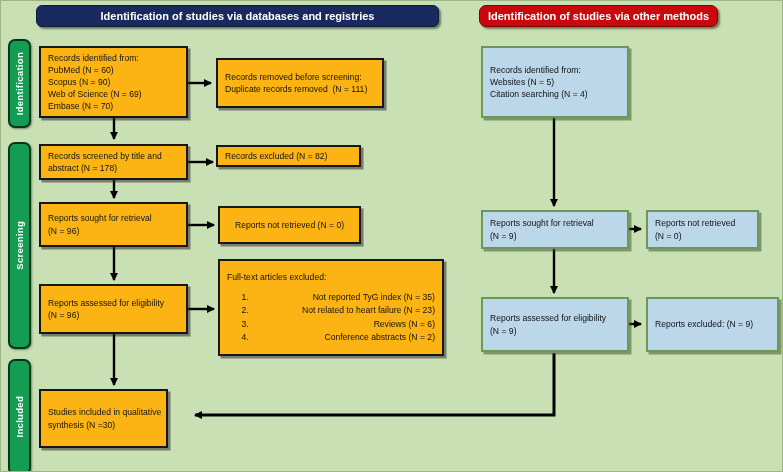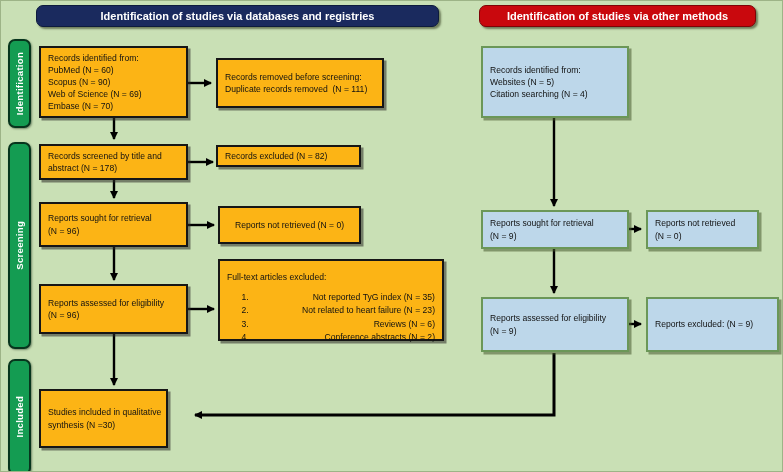--- a/index.html
+++ b/index.html
@@ -70,24 +70,24 @@
     <line class="arrow" x1="113" y1="246" x2="113" y2="279" marker-end="url(#ah)"></line>
     <line class="arrow" x1="187" y1="308" x2="213" y2="308" marker-end="url(#ah)"></line>
     <line class="arrow" x1="113" y1="333" x2="113" y2="384" marker-end="url(#ah)"></line>
     <line class="arrow" x1="553" y1="117" x2="553" y2="205" marker-end="url(#ah)"></line>
     <line class="arrow" x1="628" y1="228" x2="640" y2="228" marker-end="url(#ah)"></line>
     <line class="arrow" x1="553" y1="248" x2="553" y2="292" marker-end="url(#ah)"></line>
     <line class="arrow" x1="628" y1="323" x2="640" y2="323" marker-end="url(#ah)"></line>
     <polyline class="arrow thick" points="553,352 553,414 194,414" marker-end="url(#ah)"></polyline>
   </svg>
 
-  <div class="hdr navy" style="left:35px;top:4px;width:403px;height:22px;">
+  <div class="hdr navy" style="left:35px;top:4px;width:403px;height:22px;border-radius:6px;">
     <span>Identification of studies via databases and registries</span>
   </div>
-  <div class="hdr red" style="left:478px;top:4px;width:277px;height:22px;">
+  <div class="hdr red" style="left:478px;top:4px;width:239px;height:22px;">
     <span>Identification of studies via other methods</span>
   </div>
 
   <div class="stage" style="left:7px;top:38px;height:89px;">
     <span class="vtext">Identification</span>
   </div>
   <div class="stage" style="left:7px;top:141px;height:207px;">
     <span class="vtext">Screening</span>
   </div>
   <div class="stage" style="left:7px;top:358px;height:116px;">
@@ -130,21 +130,21 @@
     <div>
         <div class="line">Reports not retrieved (N = 0)</div>
       </div>
   </div>
   <div class="box gold" style="left:38px;top:283px;width:149px;height:50px;">
     <div>
         <div class="line">Reports assessed for eligibility</div>
         <div class="line">(N = 96)</div>
       </div>
   </div>
-  <div class="box gold" style="left:217px;top:258px;width:226px;height:82px;justify-content:flex-start;padding-top:10px;">
+  <div class="box gold" style="left:217px;top:258px;width:226px;height:97px;justify-content:flex-start;padding-top:10px;">
     <div class="box-title">Full-text articles excluded:</div>
     <ol class="excl-list">
         <li>Not reported TyG index (N = 35)</li>
         <li>Not related to heart failure (N = 23)</li>
         <li>Reviews (N = 6)</li>
         <li>Conference abstracts (N = 2)</li>
       </ol>
   </div>
   <div class="box gold" style="left:38px;top:388px;width:129px;height:59px;">
     <div>

